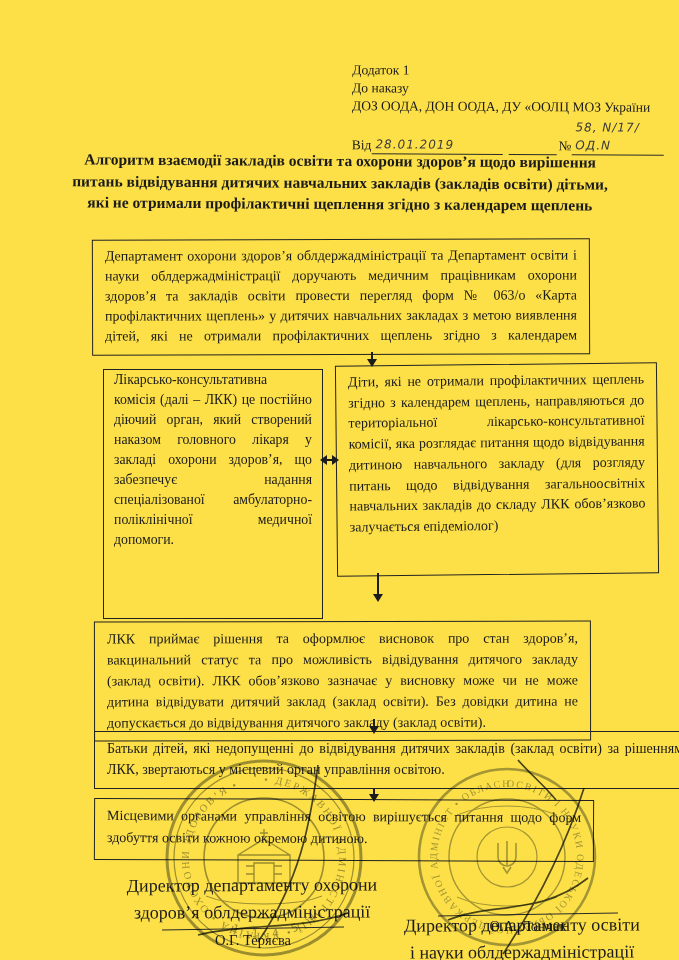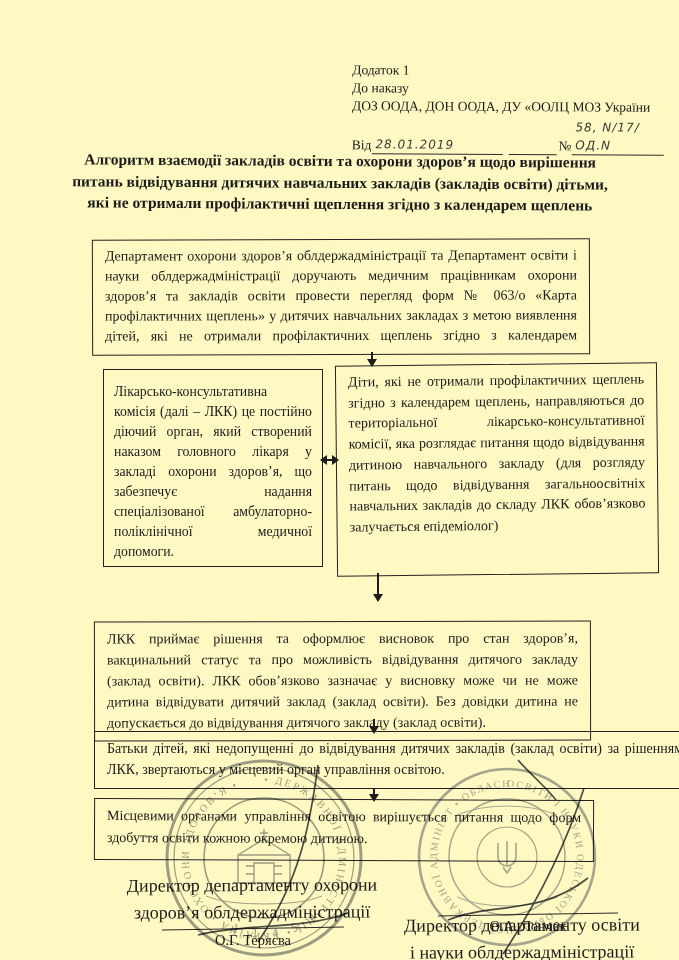--- a/index.html
+++ b/index.html
@@ -1,18 +1,18 @@
 <!DOCTYPE html>
 <html><head>
 <meta charset="utf-8">
 <style>
   html,body{margin:0;padding:0;background:#e8e8e6;}
   .page{
     position:relative;width:679px;height:960px;margin:0 auto;
-    background:#fef9c3;
+    background:#fde047;
     font-family:"Liberation Serif", serif;
     color:#1b1b1b;overflow:hidden;
     box-shadow:0 0 6px rgba(0,0,0,.25);
   }
   .abs{position:absolute;}
   
   .hdr{left:352px;top:62px;width:312px;font-size:13.5px;line-height:1.32;transform:rotate(.3deg);}
   .hdr .row{white-space:nowrap;}
   .hline{margin-top:3px;display:flex;align-items:flex-end;}
   .uline{border-bottom:1.4px solid #2a2a2a;display:inline-block;}
@@ -22,21 +22,21 @@
   .u-gap{width:52px;margin-left:6px;}
   .u-num{width:96px;padding-left:4px;}
   .numlbl{margin-left:2px;}
   
   .title{left:64px;top:150px;width:552px;text-align:center;font-weight:bold;
          font-size:15.5px;line-height:1.4;transform:rotate(.35deg);}
   
   .fbox{border:1.6px solid #222;padding:6px 12px 7px;font-size:14px;line-height:1.42;
         text-align:justify;background:rgba(255,255,255,.0);box-sizing:border-box;}
   .b1{left:92px;top:239px;width:498px;height:116px;text-align-last:justify;transform:rotate(-.15deg);}
-  .bl{left:103px;top:369px;width:220px;height:198px;font-size:13.8px;line-height:1.45;padding:12px 10px;}
+  .bl{left:103px;top:369px;width:220px;height:250px;font-size:13.8px;line-height:1.45;padding:0 10px;}
   .br{left:336px;top:364px;width:322px;height:211px;transform:rotate(-.6deg);line-height:1.48;}
   .b4{left:94px;top:621px;width:497px;height:120px;line-height:1.5;transform:rotate(-.1deg);}
   .b5{left:94px;top:731px;width:602px;height:58px;line-height:1.5;}
   .b6{left:94px;top:799px;width:500px;height:62px;line-height:1.55;transform:rotate(.25deg);}
   
   .varr{width:2px;background:#1c1c1c;}
   .varr::after{content:'';position:absolute;bottom:-2px;left:-4.5px;
     border:5.5px solid transparent;border-top:8px solid #1c1c1c;border-bottom:none;}
   .harr{height:2px;background:#1c1c1c;}
   .harr::before,.harr::after{content:'';position:absolute;top:-4.5px;border:5.5px solid transparent;}

